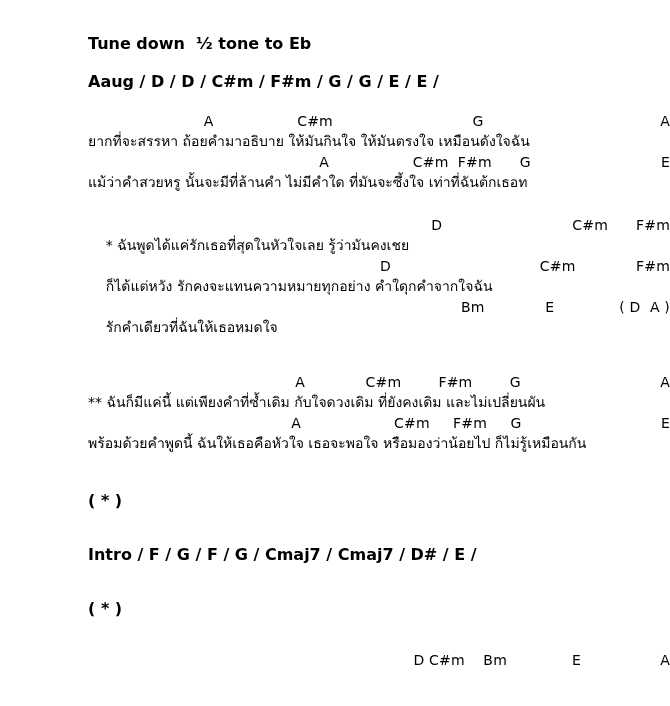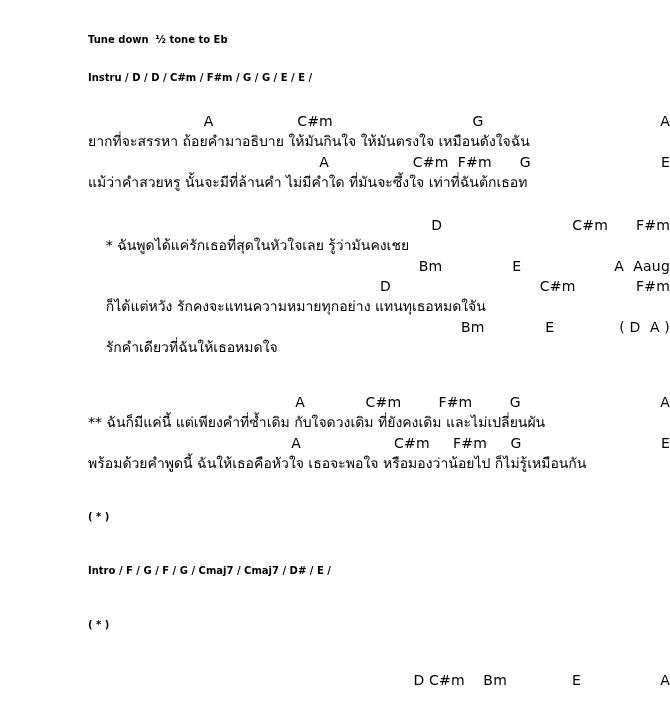--- a/index.html
+++ b/index.html
@@ -31,54 +31,53 @@
     letter-spacing: 0.2px;
     height: 20px;
     text-align: right;
   }
   .lyrics {
     font-size: 14px;
     font-weight: normal;
     height: 21px;
   }
   .heading {
-    font-size: 10px;
+    font-size: 16px;
     font-weight: bold;
     height: 20px;
     white-space: pre;
   }
   .gap-sm { height: 12px; }
   .gap-md { height: 18px; }
   .gap-lg { height: 22px; }
 </style>
 </head>
 <body>
 
 <div class="sheet">
 
   <div class="heading">Tune down  ½ tone to Eb</div>
 
   <div class="gap-md"></div>
 
-  <div class="heading"><span>Instru</span><span> / D / D / C#m / F#m / G / G / E / E /</span></div>
+  <div class="heading"><span>Aaug</span><span> / D / D / C#m / F#m / G / G / E / E /</span></div>
 
   <div class="gap-lg"></div>
 
   <div class="line chords">A                  C#m                              G                                      A</div>
   <div class="line lyrics">ยากที่จะสรรหา ถ้อยคำมาอธิบาย ให้มันกินใจ ให้มันตรงใจ เหมือนดังใจฉัน</div>
   <div class="line chords">A                  C#m  F#m      G                            E</div>
   <div class="line lyrics">แม้ว่าคำสวยหรู นั้นจะมีที่ล้านคำ ไม่มีคำใด ที่มันจะซึ้งใจ เท่าที่ฉันต้กเธอท</div>
 
   <div class="gap-lg"></div>
 
   <div class="line chords">                        D                            C#m      F#m</div>
   <div class="line lyrics">    * ฉันพูดได้แค่รักเธอที่สุดในหัวใจเลย รู้ว่ามันคงเชย</div>
-  <div class="line chords">              Bm               E                    A  Aaug</div>
   <div class="line chords">                       D                                C#m             F#m</div>
-  <div class="line lyrics">    ก็ได้แต่หวัง รักคงจะแทนความหมายทุกอย่าง แทนทุเธอหมดใจัน</div>
+  <div class="line lyrics">    ก็ได้แต่หวัง รักคงจะแทนความหมายทุกอย่าง คำใดุกคำจากใจฉัน</div>
   <div class="line chords">    Bm             E              ( D  A )</div>
   <div class="line lyrics">    รักคำเดียวที่ฉันให้เธอหมดใจ</div>
 
   <div class="gap-lg"></div>
   <div class="gap-sm"></div>
 
   <div class="line chords">        A             C#m        F#m        G                              A</div>
   <div class="line lyrics">** ฉันก็มีแค่นี้ แต่เพียงคำที่ซ้ำเดิม กับใจดวงเดิม ที่ยังคงเดิม และไม่เปลี่ยนผัน</div>
   <div class="line chords">A                    C#m     F#m     G                              E</div>
   <div class="line lyrics">พร้อมด้วยคำพูดนี้ ฉันให้เธอคือหัวใจ เธอจะพอใจ หรือมองว่าน้อยไป ก็ไม่รู้เหมือนกัน</div>

